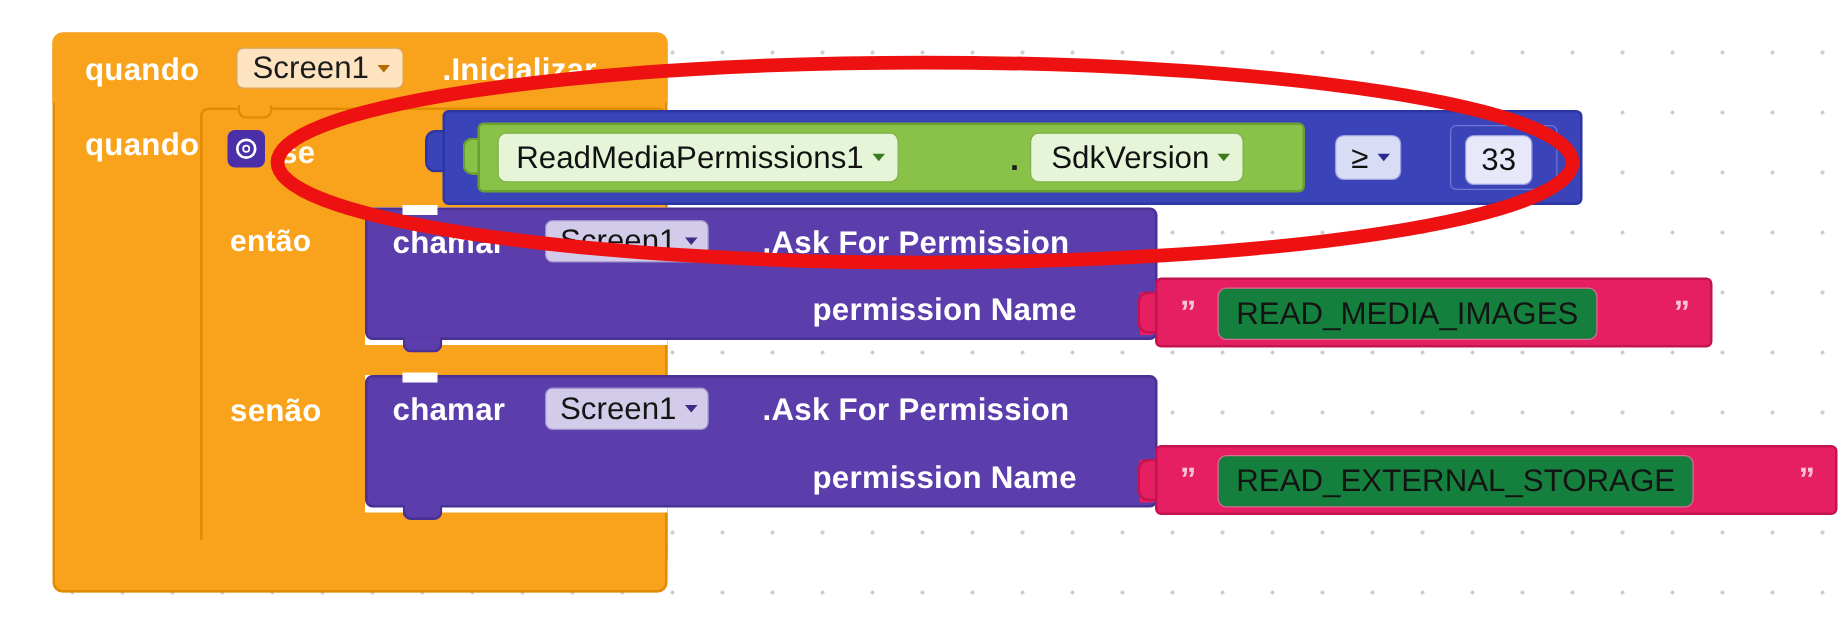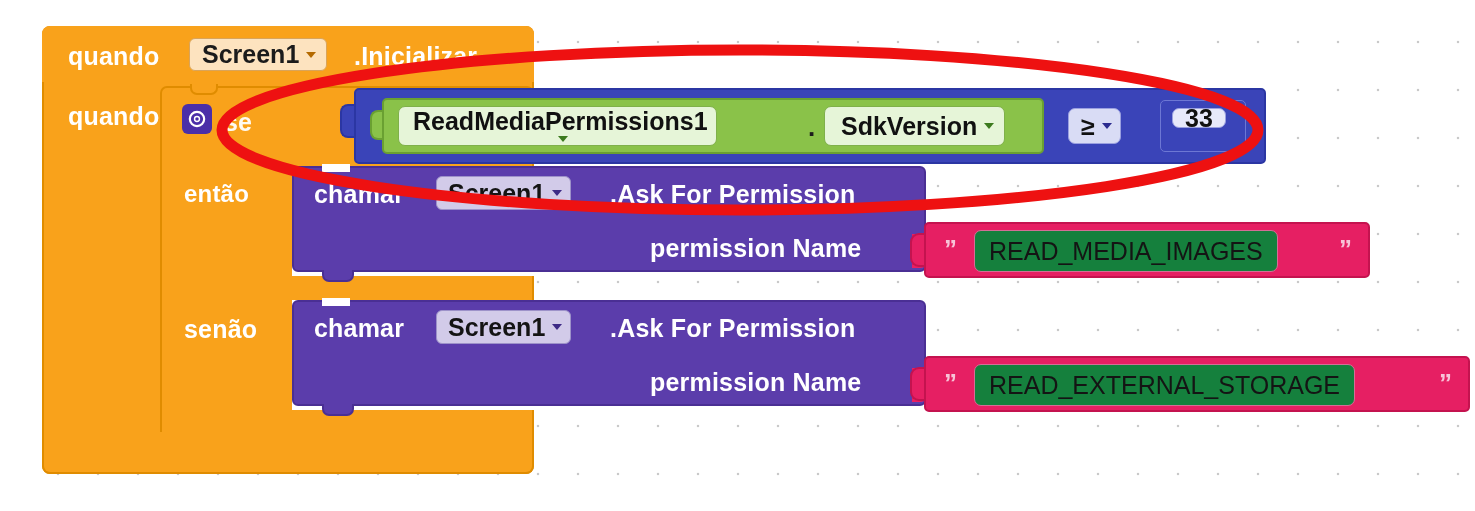--- a/index.html
+++ b/index.html
@@ -28,21 +28,21 @@
     font-weight:700;
     white-space:nowrap;
     letter-spacing:.2px;
   }
   .field{
     position:absolute;
     box-sizing:border-box;
     display:flex;align-items:center;
     border-radius:6px;
     white-space:nowrap;
-    font-weight:700;
+    font-weight:400;
     color:#111;
   }
   .caret{
     display:inline-block;
     width:0;height:0;
     border-left:5px solid transparent;
     border-right:5px solid transparent;
     margin-left:7px;
     margin-right:2px;
   }
@@ -127,42 +127,42 @@
     border-radius:5px;
   }
   #getter-plug{
     left:346px;top:110px;width:16px;height:30px;
     background:#8ac249;border:2px solid #6aa032;border-right:none;
     border-radius:8px 0 0 8px;
   }
   #component-field{
     left:374px;top:106px;height:40px;padding:0 8px 0 14px;
     background:#e6f5d8;border:1px solid #7fb04a;
-    font-size:25px;border-radius:7px;flex-direction:column;
+    font-size:25px;border-radius:7px;
   }
   .dot-sep{
     position:absolute;left:784px;top:112px;
     color:#1c1c1c;font-size:26px;font-weight:700;
   }
   #property-field{
     left:800px;top:106px;height:40px;padding:0 8px 0 16px;
     background:#e6f5d8;border:1px solid #7fb04a;
     font-size:25px;border-radius:7px;
   }
   #operator-field{
     left:1044px;top:108px;height:36px;padding:0 6px 0 12px;
     background:#d9dcf5;border:1px solid #9aa0e0;
     font-size:25px;border-radius:7px;
   }
   #number-block{
     left:1136px;top:100px;width:86px;height:52px;
     background:#3a44b8;border:1px solid #6d77d4;border-radius:5px;
   }
   #number-field{
-    left:1148px;top:108px;height:20px;padding:0 12px;
+    left:1148px;top:108px;height:40px;padding:0 12px;
     background:#e7e9fa;border:1px solid #9aa0e0;
     font-size:25px;border-radius:7px;justify-content:flex-start;
   }
 
   
   .call-block{
     background:#5b3dab;
     border:2px solid #4a2f94;
     border-radius:6px;
   }

